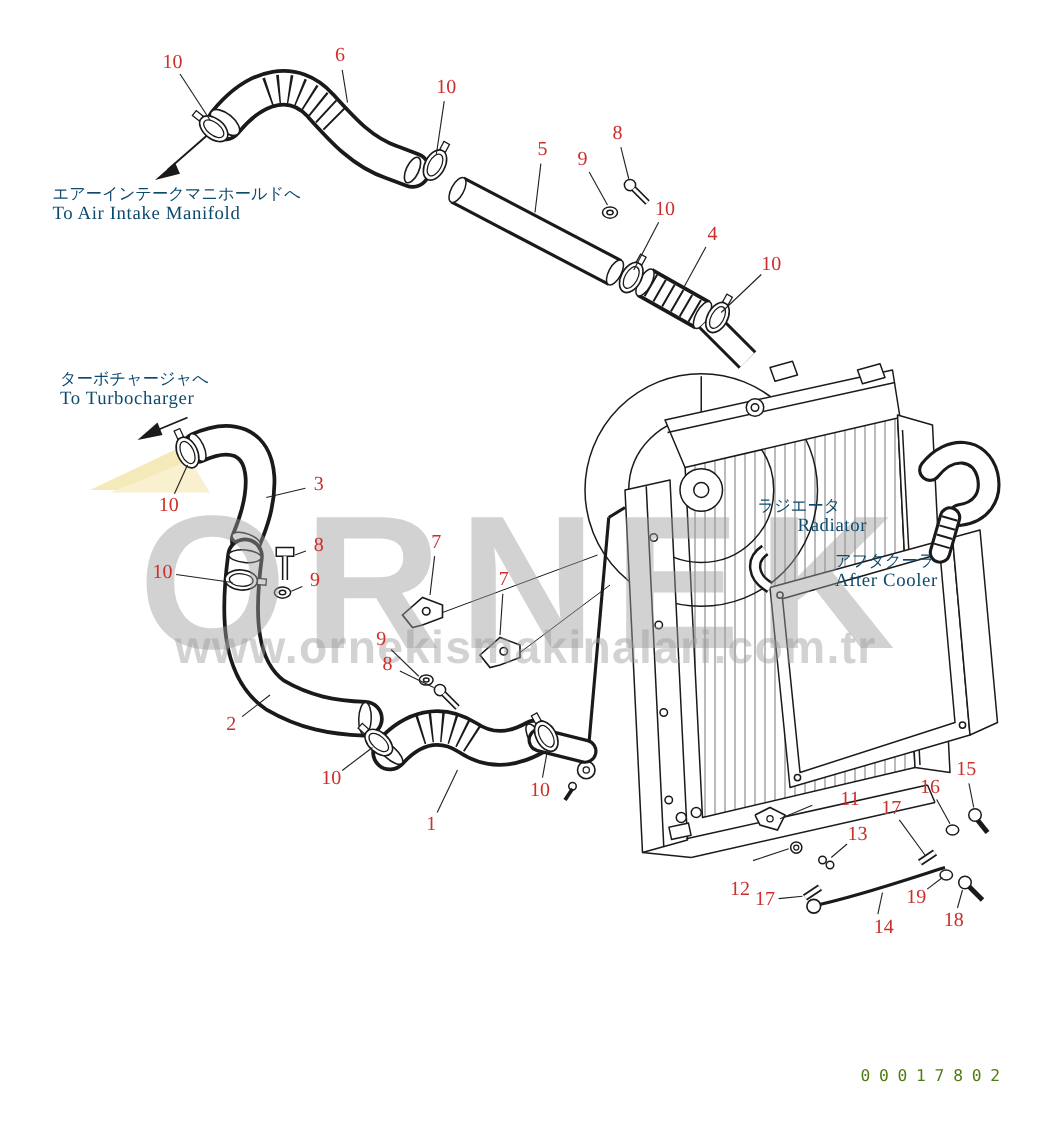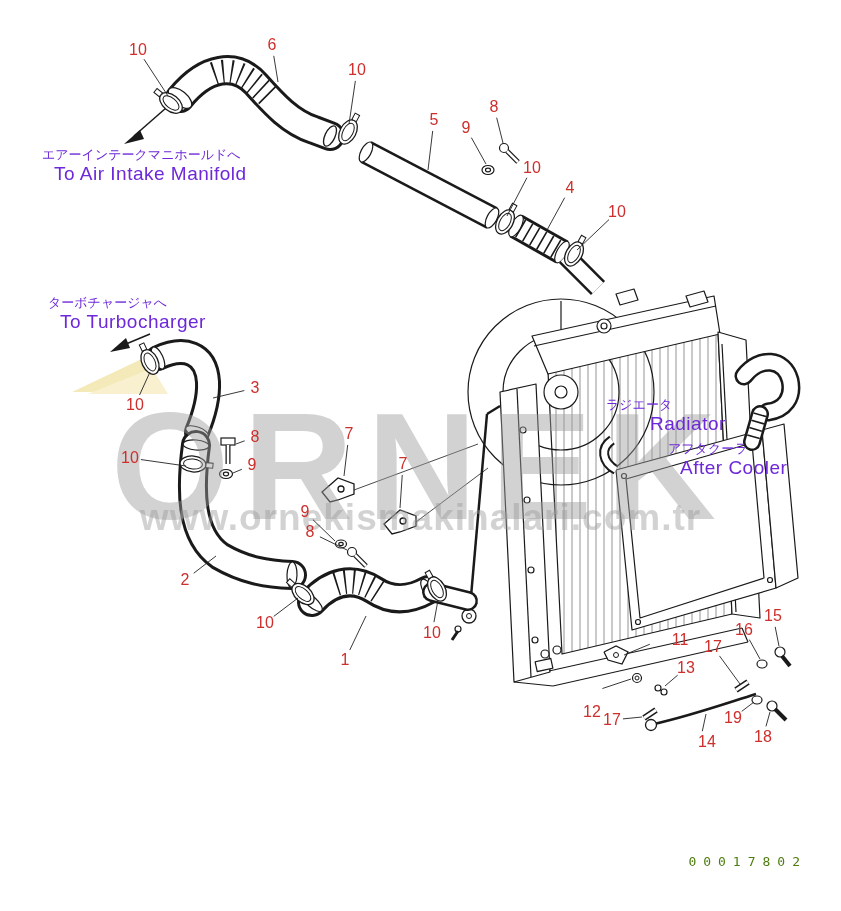--- a/index.html
+++ b/index.html
@@ -25,30 +25,30 @@
     position: absolute; left: 0; right: 0; top: 499px;
     text-align: center;
     font-family: "Liberation Sans", sans-serif;
     font-weight: bold; font-size: 37px; line-height: 1;
     color: #9d9d9d; opacity: 0.45; letter-spacing: 1px;
     pointer-events: none; z-index: 5;
   }
   .callout {
     position: absolute; transform: translate(-50%, -50%);
     color: #cc2f2c;
-    font-family: Liberation Sans, sans-serif;
+    font-family: Liberation Serif, serif;
     font-size: 16px; line-height: 1;
     z-index: 10; white-space: nowrap;
   }
   .label-jp, .label-en {
-    position: absolute; color: #6d28d9; white-space: nowrap; z-index: 10;
-    font-family: Liberation Sans, sans-serif;
+    position: absolute; color: #0c4a6e; white-space: nowrap; z-index: 10;
+    font-family: Liberation Serif, serif;
   }
   .label-jp { font-size: 13px; }
-  .label-en { font-size: 19px; letter-spacing: 0.5px; margin-left: 12px; }
+  .label-en { font-size: 15px; letter-spacing: 0.5px; }
   .leader-layer { position: absolute; left: 0; top: 0; z-index: 9; pointer-events: none; }
   .leader-layer line { stroke: #222; stroke-width: 0.9; }
   .drawing-number {
     position: absolute; right: 34px; bottom: 42px;
     font-family: "DejaVu Sans Mono", monospace;
     font-size: 13px; letter-spacing: 7px; color: #4d7c0f; z-index: 10;
   }
 </style>
 </head>
 <body>

